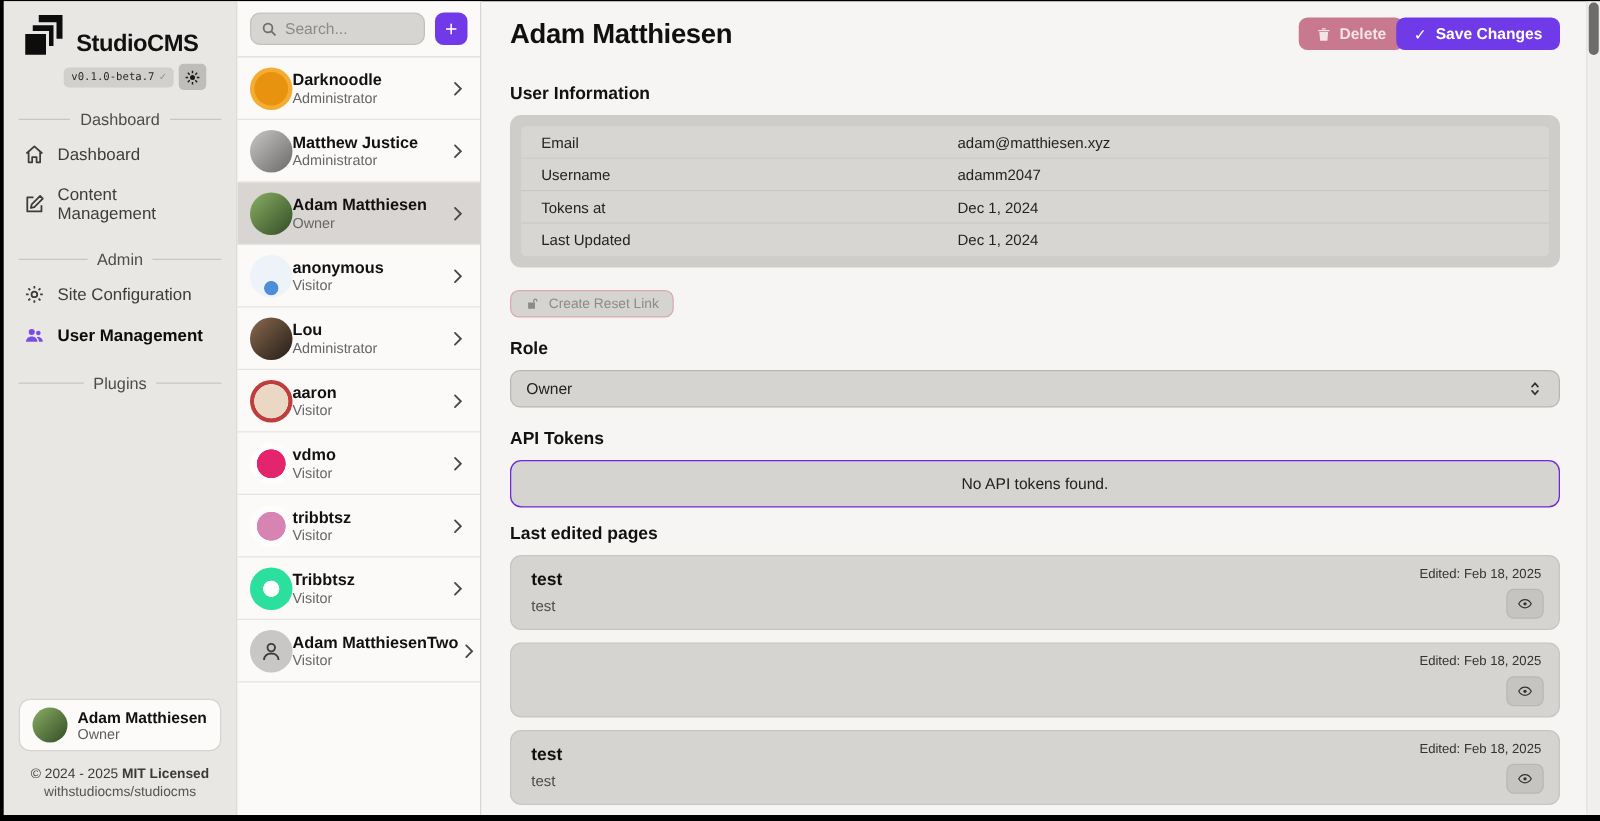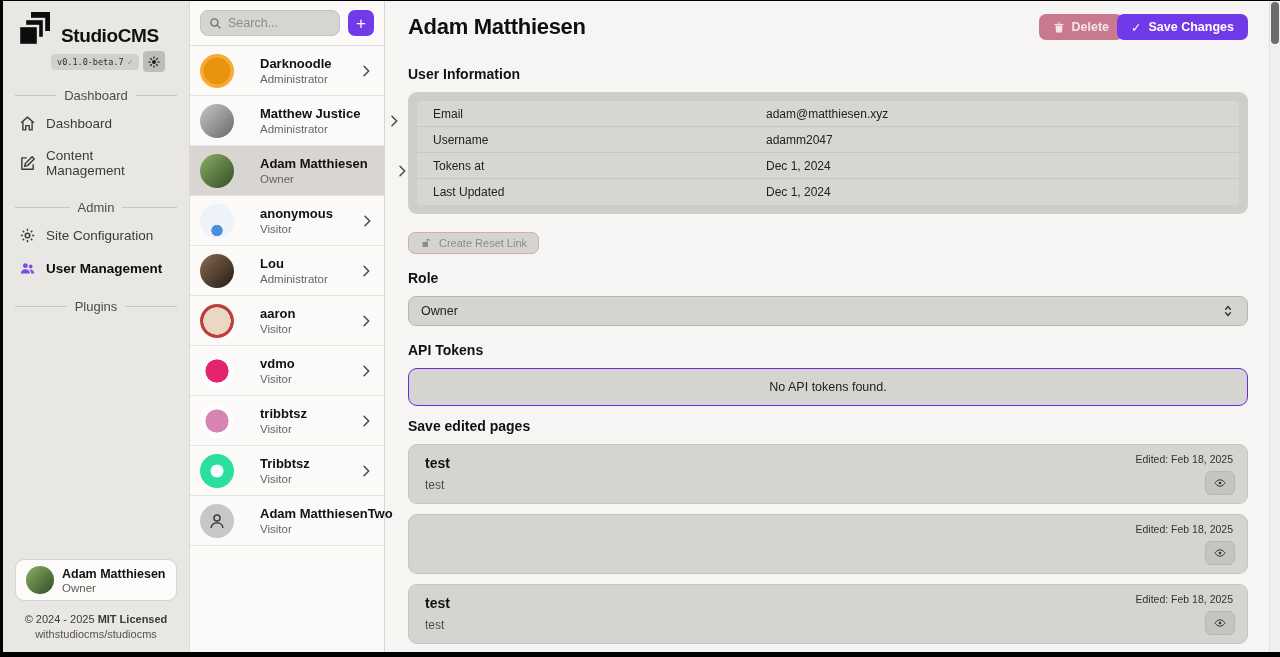--- a/index.html
+++ b/index.html
@@ -76,21 +76,21 @@
     border:none; outline:none; background:transparent; width:100%;
     font-size:12.5px; color:#333; font-family:inherit;
   }
   .search-box input::placeholder { color:#8d8b88; }
   .add-user-btn {
     width:26px; height:26px; flex:none; background:var(--accent,#7b48e8); color:#fff;
     border:none; border-radius:7px; font-size:17px; line-height:1; cursor:pointer;
     display:flex; align-items:center; justify-content:center; font-weight:400;
   }
   .user-row {
-    height:50px; display:flex; align-items:center; gap:26px; padding:0 10px;
+    height:50px; display:flex; align-items:center; gap:0; padding:0 10px;
     border-bottom:1px solid #e6e4e1; cursor:pointer;
   }
   .user-row.selected { background:var(--selected_row,#d8d5d2); }
   .user-row .avatar { width:34px; height:34px; }
   .user-row-name { font-size:13px; font-weight:800; color:#111; white-space:nowrap; }
   .user-row-role { font-size:11.5px; color:#666; margin-top:2px; }
   .user-row-chevron { margin-left:auto; display:flex; flex:none; }
 
   
   .main { flex:1; padding:0 32px 0 23px; position:relative; overflow:hidden; }
@@ -510,21 +510,21 @@
             <polyline points="8,15 12,19.5 16,15"></polyline>
         </svg>
       </span>
     </div>
 
     <h2 class="section-h h-tokens">API Tokens</h2>
     <div class="tokens-card">
       <span>No API tokens found.</span>
     </div>
 
-    <h2 class="section-h h-pages">Save edited pages</h2>
+    <h2 class="section-h h-pages">Last edited pages</h2>
     <div>
 
         <div class="page-card">
           <div class="page-card-title">test</div>
           <div class="page-card-desc">test</div>
           <div class="page-card-edited">Edited: Feb 18, 2025</div>
           <button class="page-view-btn">
             <span class="nav-icon" style="width:14px;height:12px;flex-basis:14px">
               <svg viewBox="0 0 24 24" width="14" height="12" fill="none" stroke="#333" stroke-width="2">
                 <path d="M2 12s3.8-6.5 10-6.5S22 12 22 12s-3.8 6.5-10 6.5S2 12 2 12z"></path>

